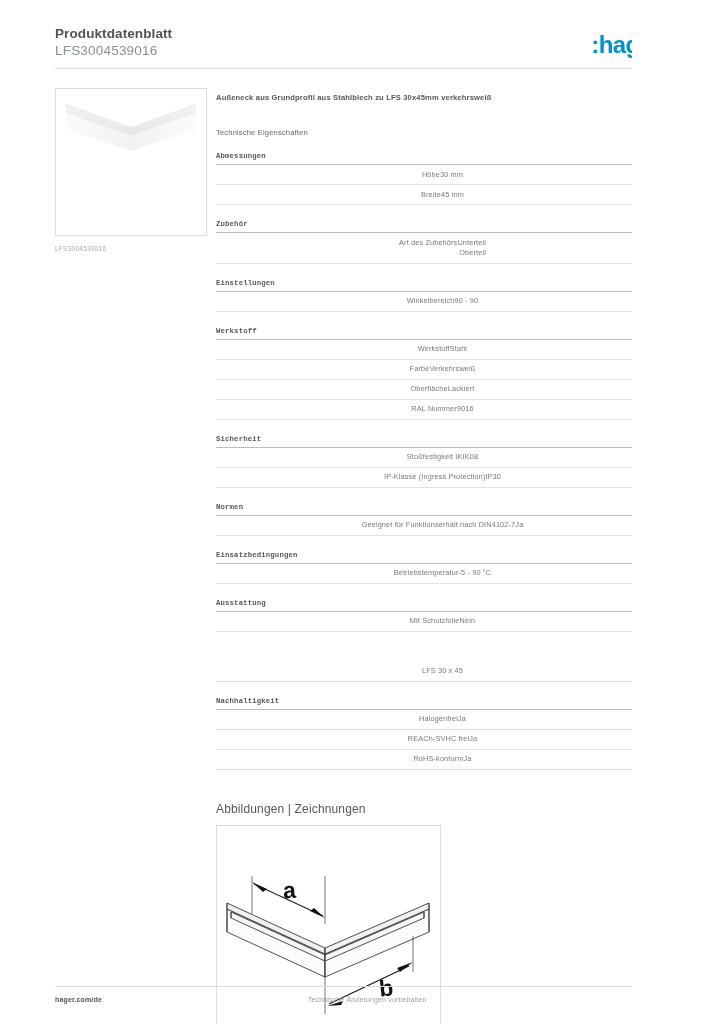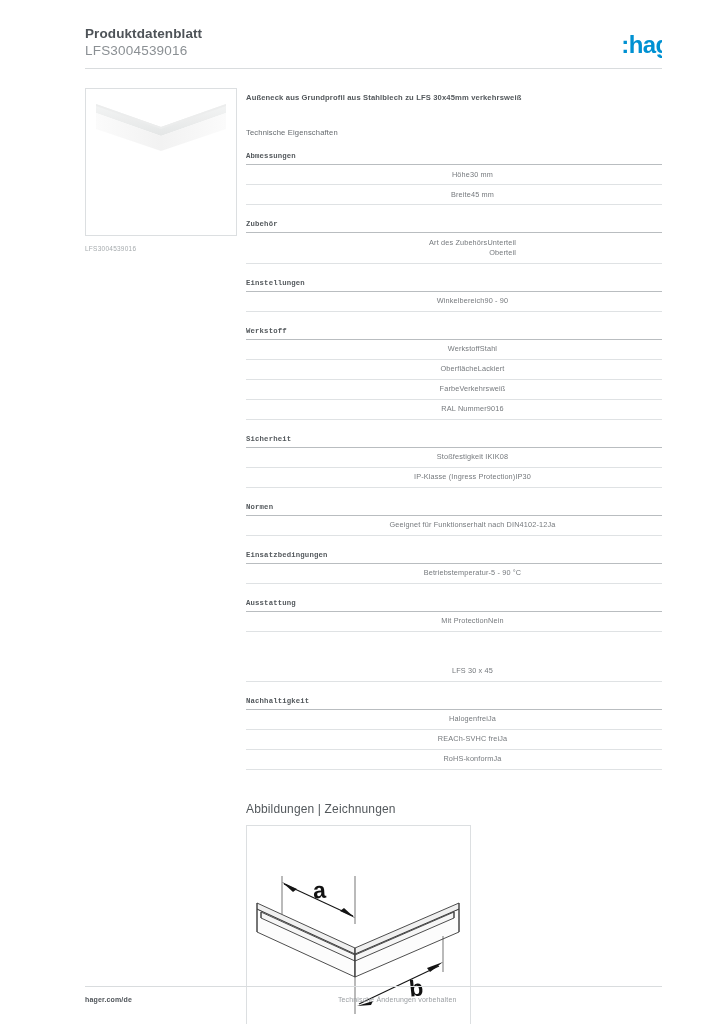--- a/index.html
+++ b/index.html
@@ -9,21 +9,20 @@
     background: #ffffff;
     font-family: "Liberation Sans", sans-serif;
     -webkit-font-smoothing: antialiased;
   }
   .page {
     position: relative;
     width: 632px;
     height: 1024px;
     background: #ffffff;
     overflow: hidden;
-    margin-left: 30px;
   }
 
   
   .header {
     position: absolute;
     left: 55px;
     top: 26px;
     width: 614px;
     height: 42px;
   }
@@ -261,61 +260,61 @@
             <div class="row-value">90 - 90</div>
           </div>
         </div>
         <div class="section">
           <div class="section-title">Werkstoff</div>
           <div class="row">
             <div class="row-label">Werkstoff</div>
             <div class="row-value">Stahl</div>
           </div>
           <div class="row">
+            <div class="row-label">Farbe</div>
+            <div class="row-value">Verkehrsweiß</div>
+          </div>
+          <div class="row">
             <div class="row-label">Oberfläche</div>
             <div class="row-value">Lackiert</div>
           </div>
           <div class="row">
-            <div class="row-label">Farbe</div>
-            <div class="row-value">Verkehrsweiß</div>
-          </div>
-          <div class="row">
             <div class="row-label">RAL Nummer</div>
             <div class="row-value">9016</div>
           </div>
         </div>
         <div class="section">
           <div class="section-title">Sicherheit</div>
           <div class="row">
             <div class="row-label">Stoßfestigkeit IK</div>
             <div class="row-value">IK08</div>
           </div>
           <div class="row">
             <div class="row-label">IP-Klasse (Ingress Protection)</div>
             <div class="row-value">IP30</div>
           </div>
         </div>
         <div class="section">
           <div class="section-title">Normen</div>
           <div class="row">
-            <div class="row-label">Geeignet für Funktionserhalt nach DIN4102-12</div>
+            <div class="row-label">Geeignet für Funktionserhalt nach DIN4102-7</div>
             <div class="row-value">Ja</div>
           </div>
         </div>
         <div class="section">
           <div class="section-title">Einsatzbedingungen</div>
           <div class="row">
             <div class="row-label">Betriebstemperatur</div>
             <div class="row-value">-5 - 90 °C</div>
           </div>
         </div>
         <div class="section">
           <div class="section-title">Ausstattung</div>
           <div class="row">
-            <div class="row-label">Mit Protection</div>
+            <div class="row-label">Mit Schutzfolie</div>
             <div class="row-value">Nein</div>
           </div>
         </div>
         <div class="section gap-large">
           <div class="row">
             <div class="row-label">LFS 30 x 45</div>
             <div class="row-value"></div>
           </div>
         </div>
         <div class="section">

